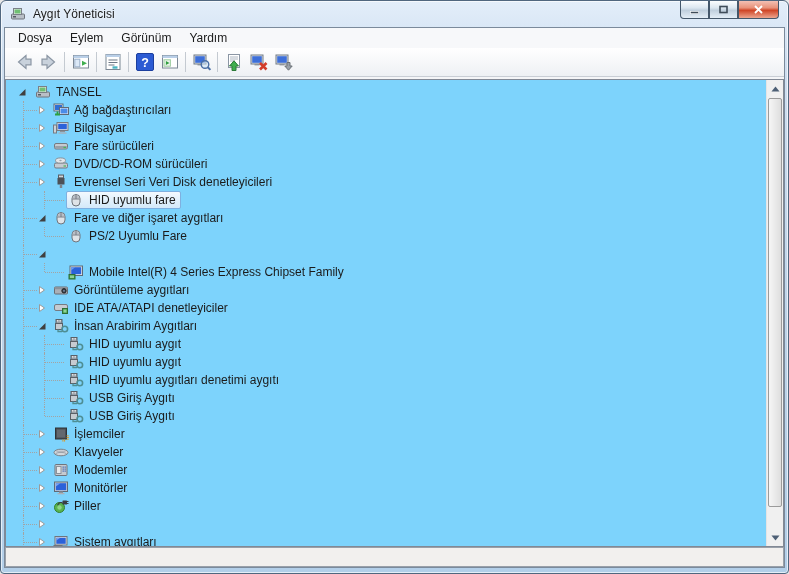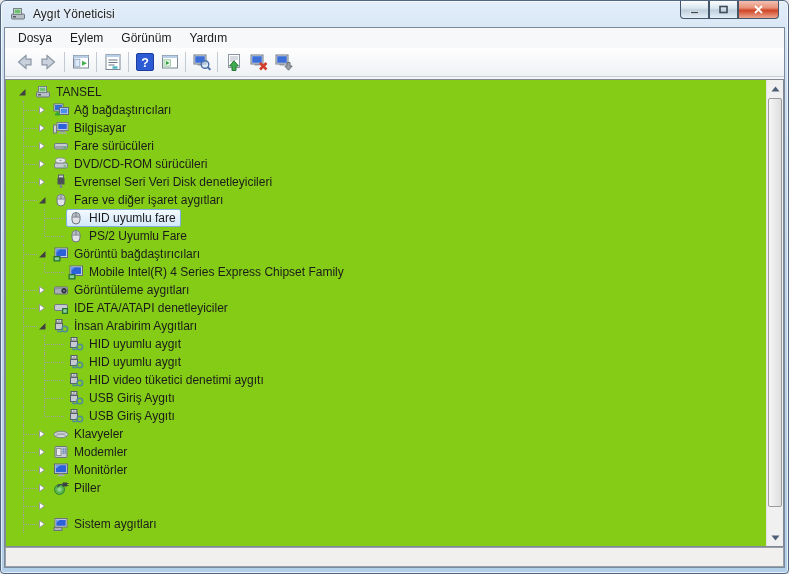--- a/index.html
+++ b/index.html
@@ -21,21 +21,21 @@
   .winbtn.close{width:41px;border-radius:0 0 4px 0;
     background:linear-gradient(#f3c0b3,#e8927a 40%,#cf4526 55%,#eda68f);}
   
   .client{position:absolute;left:3px;right:3px;top:26px;bottom:5px;background:#f4f5f7;border:1px solid #7b8a9b;display:flex;flex-direction:column;}
   .menubar{height:20px;display:flex;align-items:flex-end;padding-left:4px;background:#f7f8fa;}
   .menu-item{padding:0 9px;height:20px;line-height:20px;cursor:default;}
   .toolbar{height:29px;display:flex;align-items:center;padding-left:6px;background:linear-gradient(#ffffff,#eef1f4);border-bottom:1px solid #c9ced5;}
   .tbtn{width:25px;height:25px;display:flex;align-items:center;justify-content:center;}
   .tsep{width:1px;height:20px;background:#c4cad1;margin:0 3px;}
   
-  .main{flex:1;margin-top:2px;border:1px solid #828995;background:#84cc16;display:flex;overflow:hidden;}
+  .main{flex:1;margin-top:2px;border:1px solid #828995;background:#7dd3fc;display:flex;overflow:hidden;}
   .tree{flex:1;padding-top:3px;overflow:hidden;}
   .row{position:relative;height:18px;white-space:nowrap;display:flex;align-items:center;}
   .conn{position:absolute;top:0;bottom:0;width:0;border-left:1px dotted #a3a3a3;}
   .conn.half{bottom:auto;height:9px;}
   .stub{position:absolute;top:9px;height:0;border-top:1px dotted #a3a3a3;}
   .expander{position:absolute;top:4px;width:10px;height:10px;display:flex;}
   .iw{display:inline-flex;align-items:center;gap:5px;height:18px;padding:0 4px 0 1px;border:1px solid transparent;border-radius:2px;}
   .iw.sel{border-color:#7fb0e0;background:linear-gradient(#f3f9fe,#d3e9f9);}
   .ticon{width:16px;height:16px;flex:none;display:flex;}
   .label{line-height:16px;}
@@ -286,50 +286,50 @@
                   <rect x="8.4" y="1.8" width="1.3" height="1.1" fill="#fff"></rect>
                   <rect x="4.5" y="4" width="7" height="6.5" fill="#4c5157"></rect>
                   <rect x="6.8" y="10.5" width="2.4" height="3.5" fill="#7d838a"></rect>
                 </svg>
               </span>
               <span class="label">Evrensel Seri Veri Disk denetleyicileri</span>
             </span>
           </div>
           <div class="row">
             <i class="conn" style="left:17px"></i>
-            <i class="stub" style="left:18px;width:13px"></i>
-            <span class="expander" style="left:31px">
-              <svg width="10" height="10" viewBox="0 0 10 10">
-                <path d="M8.5 2 V8.5 H2 Z" fill="#404040"></path>
-              </svg>
-            </span>
-            <span class="iw" style="margin-left:45px">
+            <i class="conn" style="left:38px"></i>
+            <i class="stub" style="left:39px;width:19px"></i>
+            <span class="iw sel" style="margin-left:60px">
               <span class="ticon">
                 <svg width="16" height="16" viewBox="0 0 16 16">
                   <rect x="4" y="2.5" width="8" height="11.5" rx="4" fill="#dfe3e7" stroke="#6f757d"></rect>
                   <path d="M4.6 6.5 a3.4 3 0 0 1 6.8 0 z" fill="#b9bfc7"></path>
                   <path d="M8 2.5 v4.5 M4.3 7 h7.4" stroke="#6f757d" stroke-width="0.9" fill="none"></path>
                 </svg>
               </span>
-              <span class="label">Fare ve diğer işaret aygıtları</span>
-            </span>
-          </div>
-          <div class="row">
-            <i class="conn" style="left:17px"></i>
-            <i class="conn" style="left:38px"></i>
-            <i class="stub" style="left:39px;width:19px"></i>
-            <span class="iw sel" style="margin-left:60px">
+              <span class="label">HID uyumlu fare</span>
+            </span>
+          </div>
+          <div class="row">
+            <i class="conn" style="left:17px"></i>
+            <i class="stub" style="left:18px;width:13px"></i>
+            <span class="expander" style="left:31px">
+              <svg width="10" height="10" viewBox="0 0 10 10">
+                <path d="M8.5 2 V8.5 H2 Z" fill="#404040"></path>
+              </svg>
+            </span>
+            <span class="iw" style="margin-left:45px">
               <span class="ticon">
                 <svg width="16" height="16" viewBox="0 0 16 16">
                   <rect x="4" y="2.5" width="8" height="11.5" rx="4" fill="#dfe3e7" stroke="#6f757d"></rect>
                   <path d="M4.6 6.5 a3.4 3 0 0 1 6.8 0 z" fill="#b9bfc7"></path>
                   <path d="M8 2.5 v4.5 M4.3 7 h7.4" stroke="#6f757d" stroke-width="0.9" fill="none"></path>
                 </svg>
               </span>
-              <span class="label">HID uyumlu fare</span>
+              <span class="label">Fare ve diğer işaret aygıtları</span>
             </span>
           </div>
           <div class="row">
             <i class="conn" style="left:17px"></i>
             <i class="conn half" style="left:38px"></i>
             <i class="stub" style="left:39px;width:19px"></i>
             <span class="iw" style="margin-left:60px">
               <span class="ticon">
                 <svg width="16" height="16" viewBox="0 0 16 16">
                   <rect x="4" y="2.5" width="8" height="11.5" rx="4" fill="#dfe3e7" stroke="#6f757d"></rect>
@@ -340,32 +340,20 @@
               <span class="label">PS/2 Uyumlu Fare</span>
             </span>
           </div>
           <div class="row">
             <i class="conn" style="left:17px"></i>
             <i class="stub" style="left:18px;width:13px"></i>
             <span class="expander" style="left:31px">
               <svg width="10" height="10" viewBox="0 0 10 10">
                 <path d="M8.5 2 V8.5 H2 Z" fill="#404040"></path>
               </svg>
-            </span>
-            <span class="iw" style="margin-left:45px">
-              <span class="ticon">
-                <svg width="16" height="16" viewBox="0 0 16 16">
-                  <rect x="2" y="2" width="12.5" height="9.5" fill="#e3e6e9" stroke="#5f6a76"></rect>
-                  <rect x="3.2" y="3.2" width="10" height="7" fill="#2b62d9"></rect>
-                  <path d="M3.2 3.2 h4 l-4 3 z" fill="#6f9df0"></path>
-                  <rect x="1" y="10.5" width="6" height="4.5" fill="#3f9e4d" stroke="#2c6e36"></rect>
-                  <rect x="2" y="11.5" width="4" height="2.5" fill="#8fd197"></rect>
-                </svg>
-              </span>
-              <span class="label">Görüntü bağdaştırıcıları</span>
             </span>
           </div>
           <div class="row">
             <i class="conn" style="left:17px"></i>
             <i class="conn half" style="left:38px"></i>
             <i class="stub" style="left:39px;width:19px"></i>
             <span class="iw" style="margin-left:60px">
               <span class="ticon">
                 <svg width="16" height="16" viewBox="0 0 16 16">
                   <rect x="2" y="2" width="12.5" height="9.5" fill="#e3e6e9" stroke="#5f6a76"></rect>
@@ -483,21 +471,21 @@
               <span class="ticon">
                 <svg width="16" height="16" viewBox="0 0 16 16">
                   <rect x="3" y="1.5" width="6" height="4" fill="#9aa1a9" stroke="#5a6067"></rect>
                   <rect x="4" y="2.3" width="1.3" height="1.1" fill="#fff"></rect>
                   <rect x="6.6" y="2.3" width="1.3" height="1.1" fill="#fff"></rect>
                   <rect x="2.5" y="5.5" width="7" height="6" fill="#c6cbd1" stroke="#5a6067"></rect>
                   <circle cx="11.8" cy="11" r="2.8" fill="none" stroke="#4e8e94" stroke-width="1.6"></circle>
                   <path d="M5 11.5 v2 h4" stroke="#4e8e94" stroke-width="1.3" fill="none"></path>
                 </svg>
               </span>
-              <span class="label">HID video tüketici denetimi aygıtı</span>
+              <span class="label">HID uyumlu aygıtları denetimi aygıtı</span>
             </span>
           </div>
           <div class="row">
             <i class="conn" style="left:17px"></i>
             <i class="conn" style="left:38px"></i>
             <i class="stub" style="left:39px;width:19px"></i>
             <span class="iw" style="margin-left:60px">
               <span class="ticon">
                 <svg width="16" height="16" viewBox="0 0 16 16">
                   <rect x="3" y="1.5" width="6" height="4" fill="#9aa1a9" stroke="#5a6067"></rect>
@@ -520,20 +508,45 @@
                 <svg width="16" height="16" viewBox="0 0 16 16">
                   <rect x="3" y="1.5" width="6" height="4" fill="#9aa1a9" stroke="#5a6067"></rect>
                   <rect x="4" y="2.3" width="1.3" height="1.1" fill="#fff"></rect>
                   <rect x="6.6" y="2.3" width="1.3" height="1.1" fill="#fff"></rect>
                   <rect x="2.5" y="5.5" width="7" height="6" fill="#c6cbd1" stroke="#5a6067"></rect>
                   <circle cx="11.8" cy="11" r="2.8" fill="none" stroke="#4e8e94" stroke-width="1.6"></circle>
                   <path d="M5 11.5 v2 h4" stroke="#4e8e94" stroke-width="1.3" fill="none"></path>
                 </svg>
               </span>
               <span class="label">USB Giriş Aygıtı</span>
+            </span>
+          </div>
+          <div class="row">
+            <i class="conn" style="left:17px"></i>
+            <i class="stub" style="left:18px;width:13px"></i>
+            <span class="expander" style="left:31px">
+              <svg width="10" height="10" viewBox="0 0 10 10">
+                <path d="M2.5 1.5 L7.5 5 L2.5 8.5 Z" fill="#ffffff" stroke="#9a9a9a"></path>
+              </svg>
+            </span>
+            <span class="iw" style="margin-left:45px">
+              <span class="ticon">
+                <svg width="16" height="16" viewBox="0 0 16 16">
+                  <rect x="2.5" y="2" width="11" height="11" fill="#4a4f55" stroke="#2e3237"></rect>
+                  <rect x="4" y="3.5" width="8" height="8" fill="#63686e"></rect>
+                  <g fill="#d99a2b">
+                    <rect x="13.6" y="9.3" width="2.2" height="1"></rect>
+                    <rect x="13.6" y="11" width="2.2" height="1"></rect>
+                    <rect x="13.6" y="12.7" width="2.2" height="1"></rect>
+                    <rect x="9.4" y="13.4" width="1" height="2.2"></rect>
+                    <rect x="11.1" y="13.4" width="1" height="2.2"></rect>
+                  </g>
+                </svg>
+              </span>
+              <span class="label">İşlemciler</span>
             </span>
           </div>
           <div class="row">
             <i class="conn" style="left:17px"></i>
             <i class="stub" style="left:18px;width:13px"></i>
             <span class="expander" style="left:31px">
               <svg width="10" height="10" viewBox="0 0 10 10">
                 <path d="M2.5 1.5 L7.5 5 L2.5 8.5 Z" fill="#ffffff" stroke="#9a9a9a"></path>
               </svg>
             </span>

